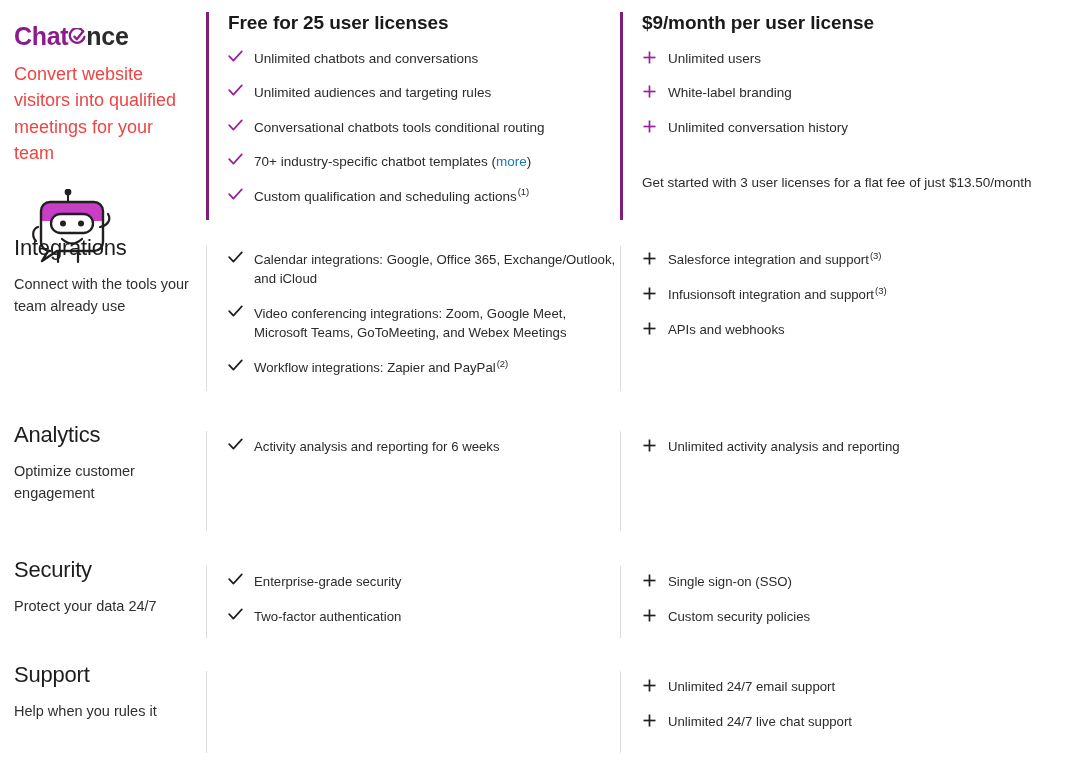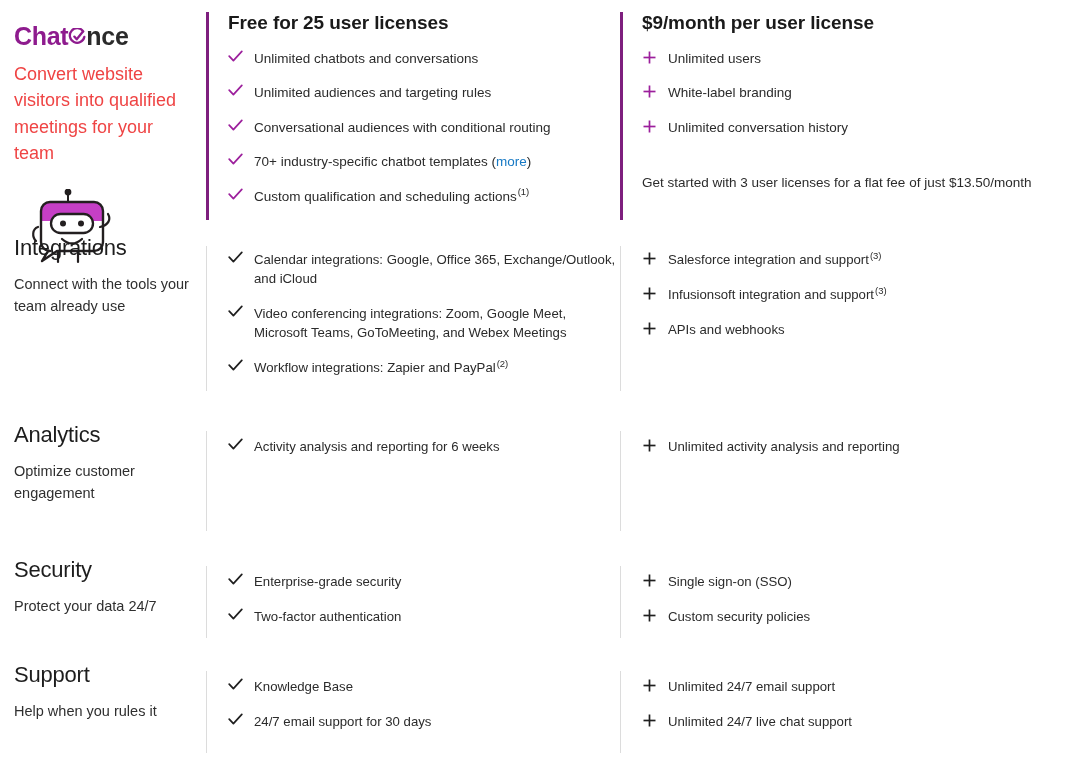--- a/index.html
+++ b/index.html
@@ -253,21 +253,21 @@
               </svg>
             </span>
             <span class="feat-text">Unlimited audiences and targeting rules</span>
           </li>
           <li>
             <span class="mark">
               <svg width="15" height="13" viewBox="0 0 15 13" aria-hidden="true">
                 <path d="M1.2 6.2 L5.4 10.6 L13.8 1.4" fill="none" stroke="#9c1f9c" stroke-width="1.7" stroke-linecap="round" stroke-linejoin="round"></path>
               </svg>
             </span>
-            <span class="feat-text">Conversational audiences with conditional routing</span>
+            <span class="feat-text">Conversational chatbots tools conditional routing</span>
           </li>
           <li>
             <span class="mark">
               <svg width="15" height="13" viewBox="0 0 15 13" aria-hidden="true">
                 <path d="M1.2 6.2 L5.4 10.6 L13.8 1.4" fill="none" stroke="#9c1f9c" stroke-width="1.7" stroke-linecap="round" stroke-linejoin="round"></path>
               </svg>
             </span>
             <span class="feat-text">70+ industry-specific chatbot templates (<a class="link">more</a>)</span>
           </li>
           <li>
@@ -468,38 +468,20 @@
           </ul>
         </div>
       </div>
       <div class="row section" style="top: 663px; height: 110px;">
         <div class="col-label">
           <div class="sec-title">Support</div>
           <div class="sec-sub">Help when you rules it</div>
         </div>
         <div class="col-feat">
           <div class="divider thin" style="height: 82px; top: 8px;"></div>
-          <ul class="features" style="padding-top: 14px;">
-            <li>
-              <span class="mark">
-                <svg width="15" height="13" viewBox="0 0 15 13" aria-hidden="true">
-                  <path d="M1.2 6.2 L5.4 10.6 L13.8 1.4" fill="none" stroke="#1f1f1f" stroke-width="1.7" stroke-linecap="round" stroke-linejoin="round"></path>
-                </svg>
-              </span>
-              <span class="feat-text">Knowledge Base</span>
-            </li>
-            <li>
-              <span class="mark">
-                <svg width="15" height="13" viewBox="0 0 15 13" aria-hidden="true">
-                  <path d="M1.2 6.2 L5.4 10.6 L13.8 1.4" fill="none" stroke="#1f1f1f" stroke-width="1.7" stroke-linecap="round" stroke-linejoin="round"></path>
-                </svg>
-              </span>
-              <span class="feat-text">24/7 email support for 30 days</span>
-            </li>
-          </ul>
         </div>
         <div class="col-feat right">
           <div class="divider thin" style="height: 82px; top: 8px;"></div>
           <ul class="features" style="padding-top: 14px;">
             <li>
               <span class="mark">
                 <svg width="15" height="15" viewBox="0 0 15 15" aria-hidden="true">
                   <line x1="7.5" y1="1.5" x2="7.5" y2="13.5" stroke="#1f1f1f" stroke-width="1.7"></line>
                   <line x1="1.5" y1="7.5" x2="13.5" y2="7.5" stroke="#1f1f1f" stroke-width="1.7"></line>
                 </svg>

